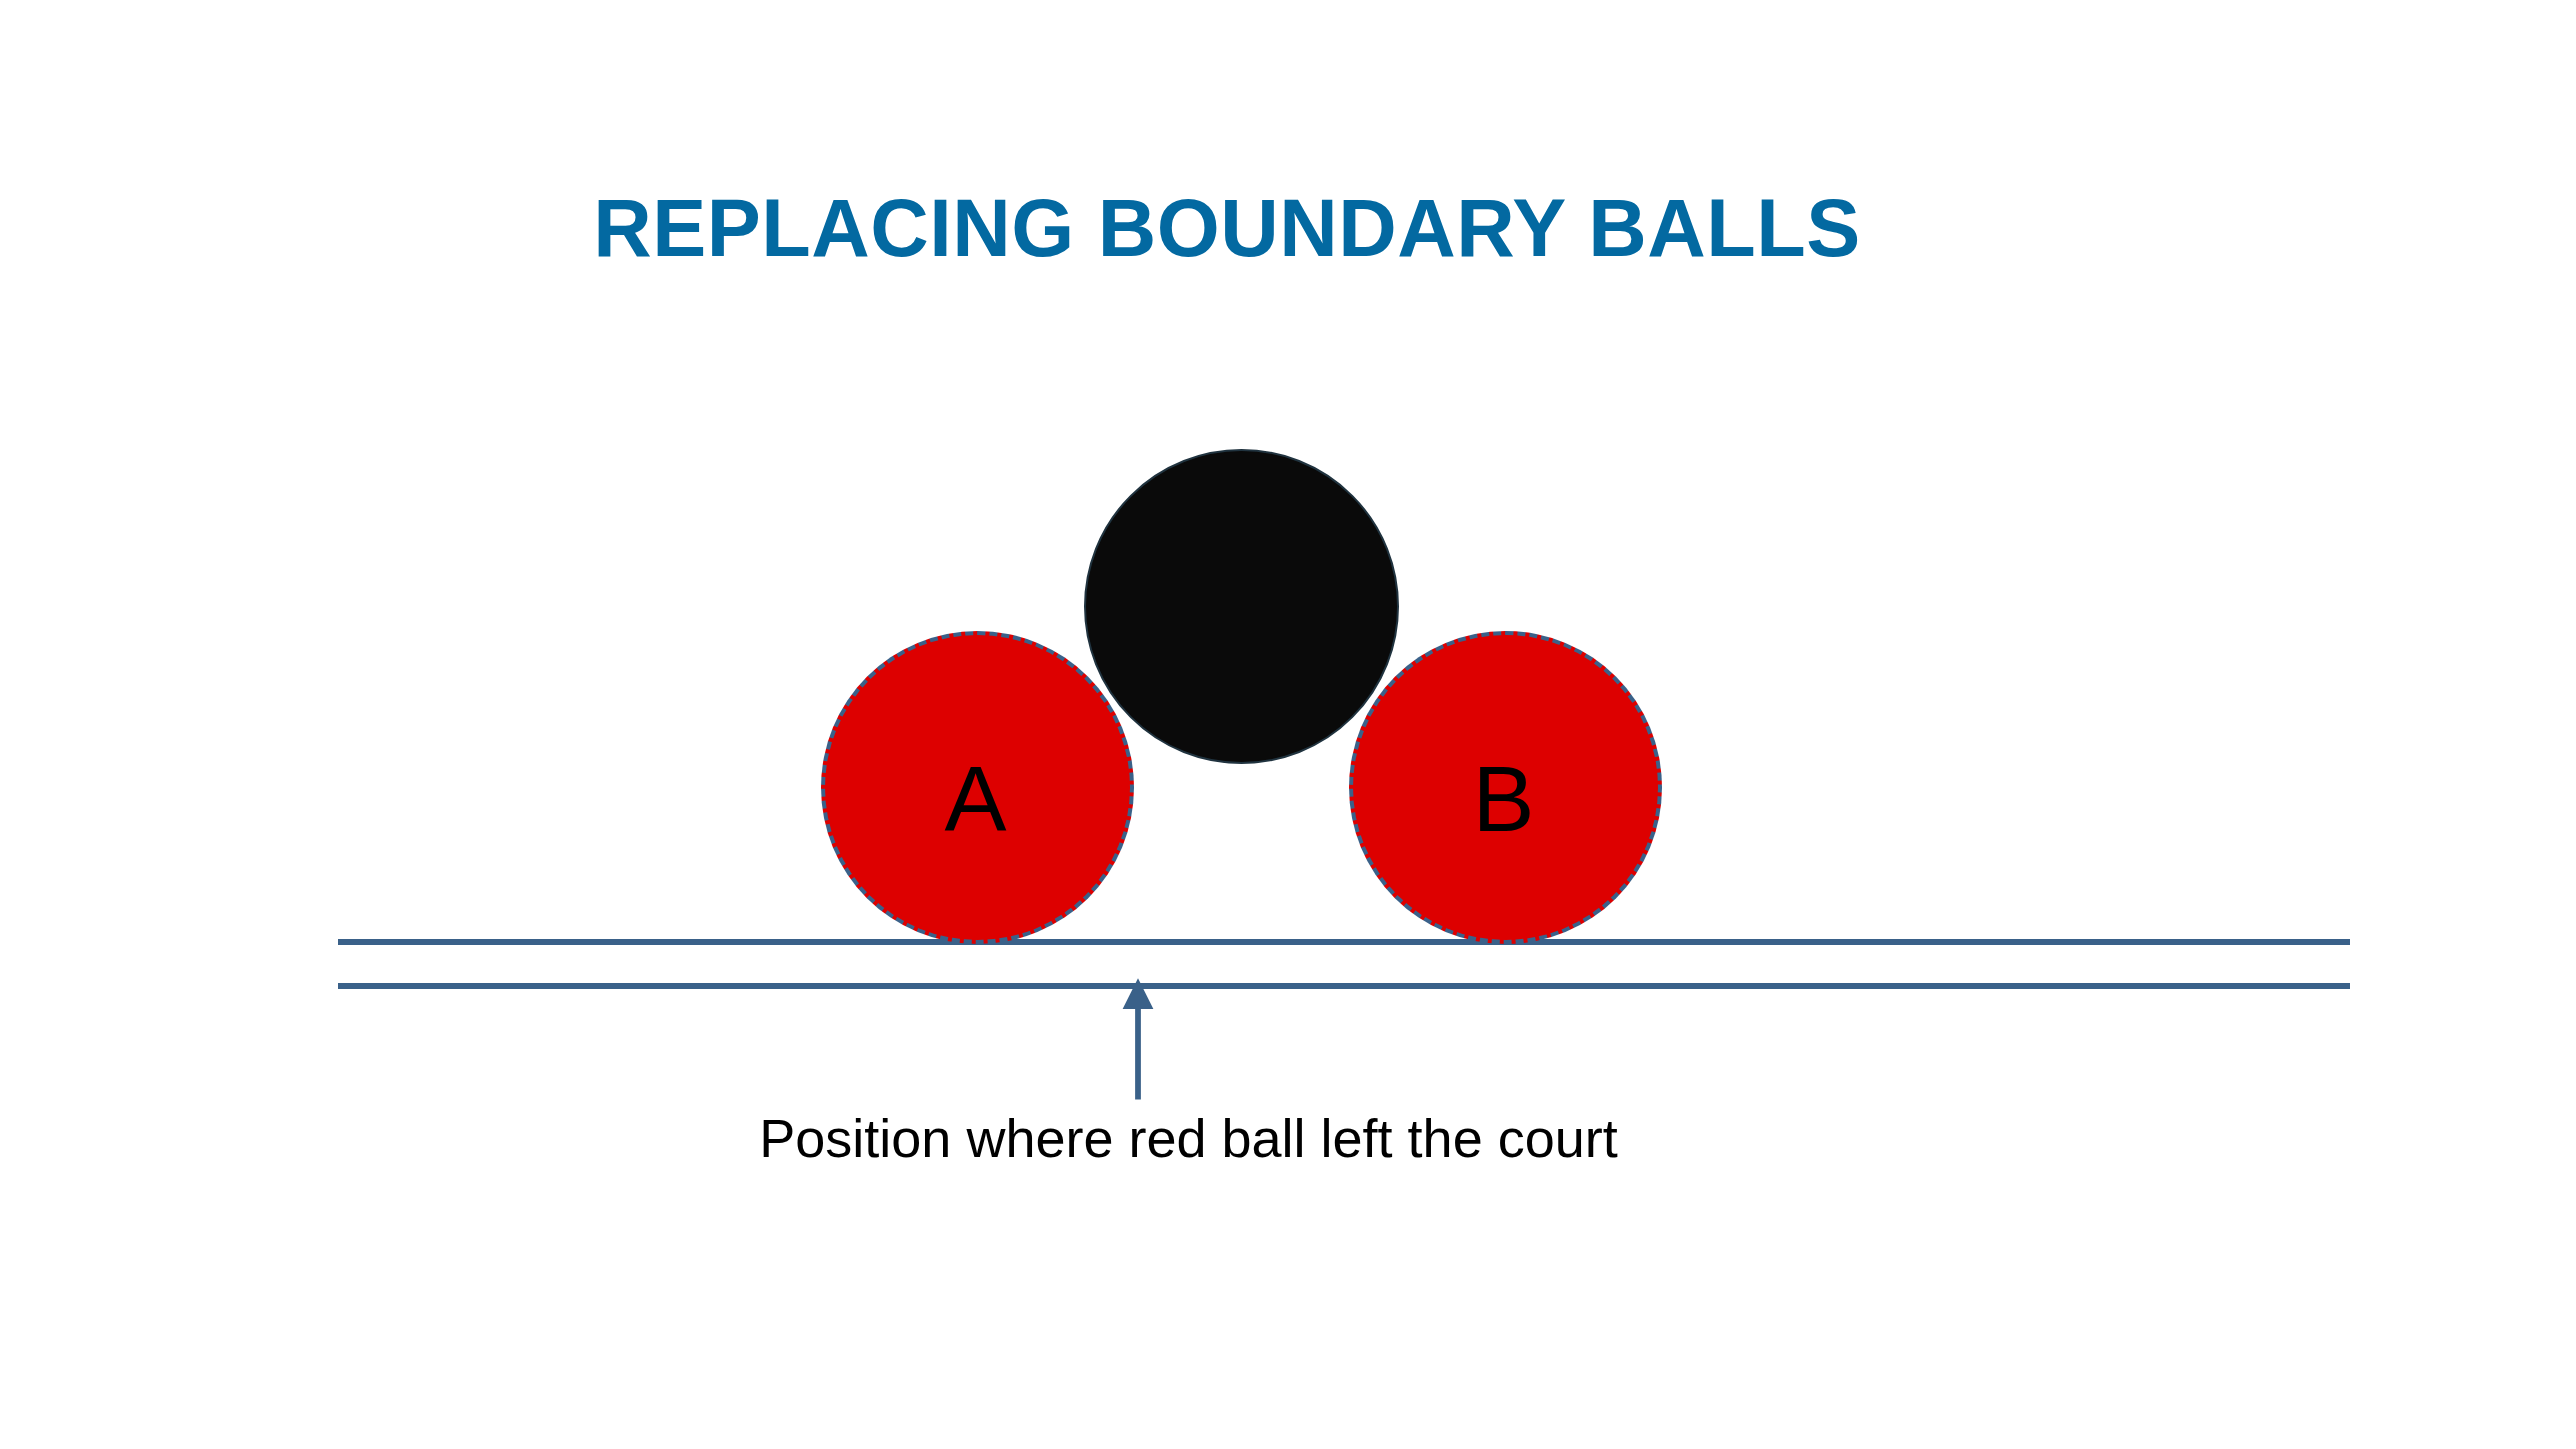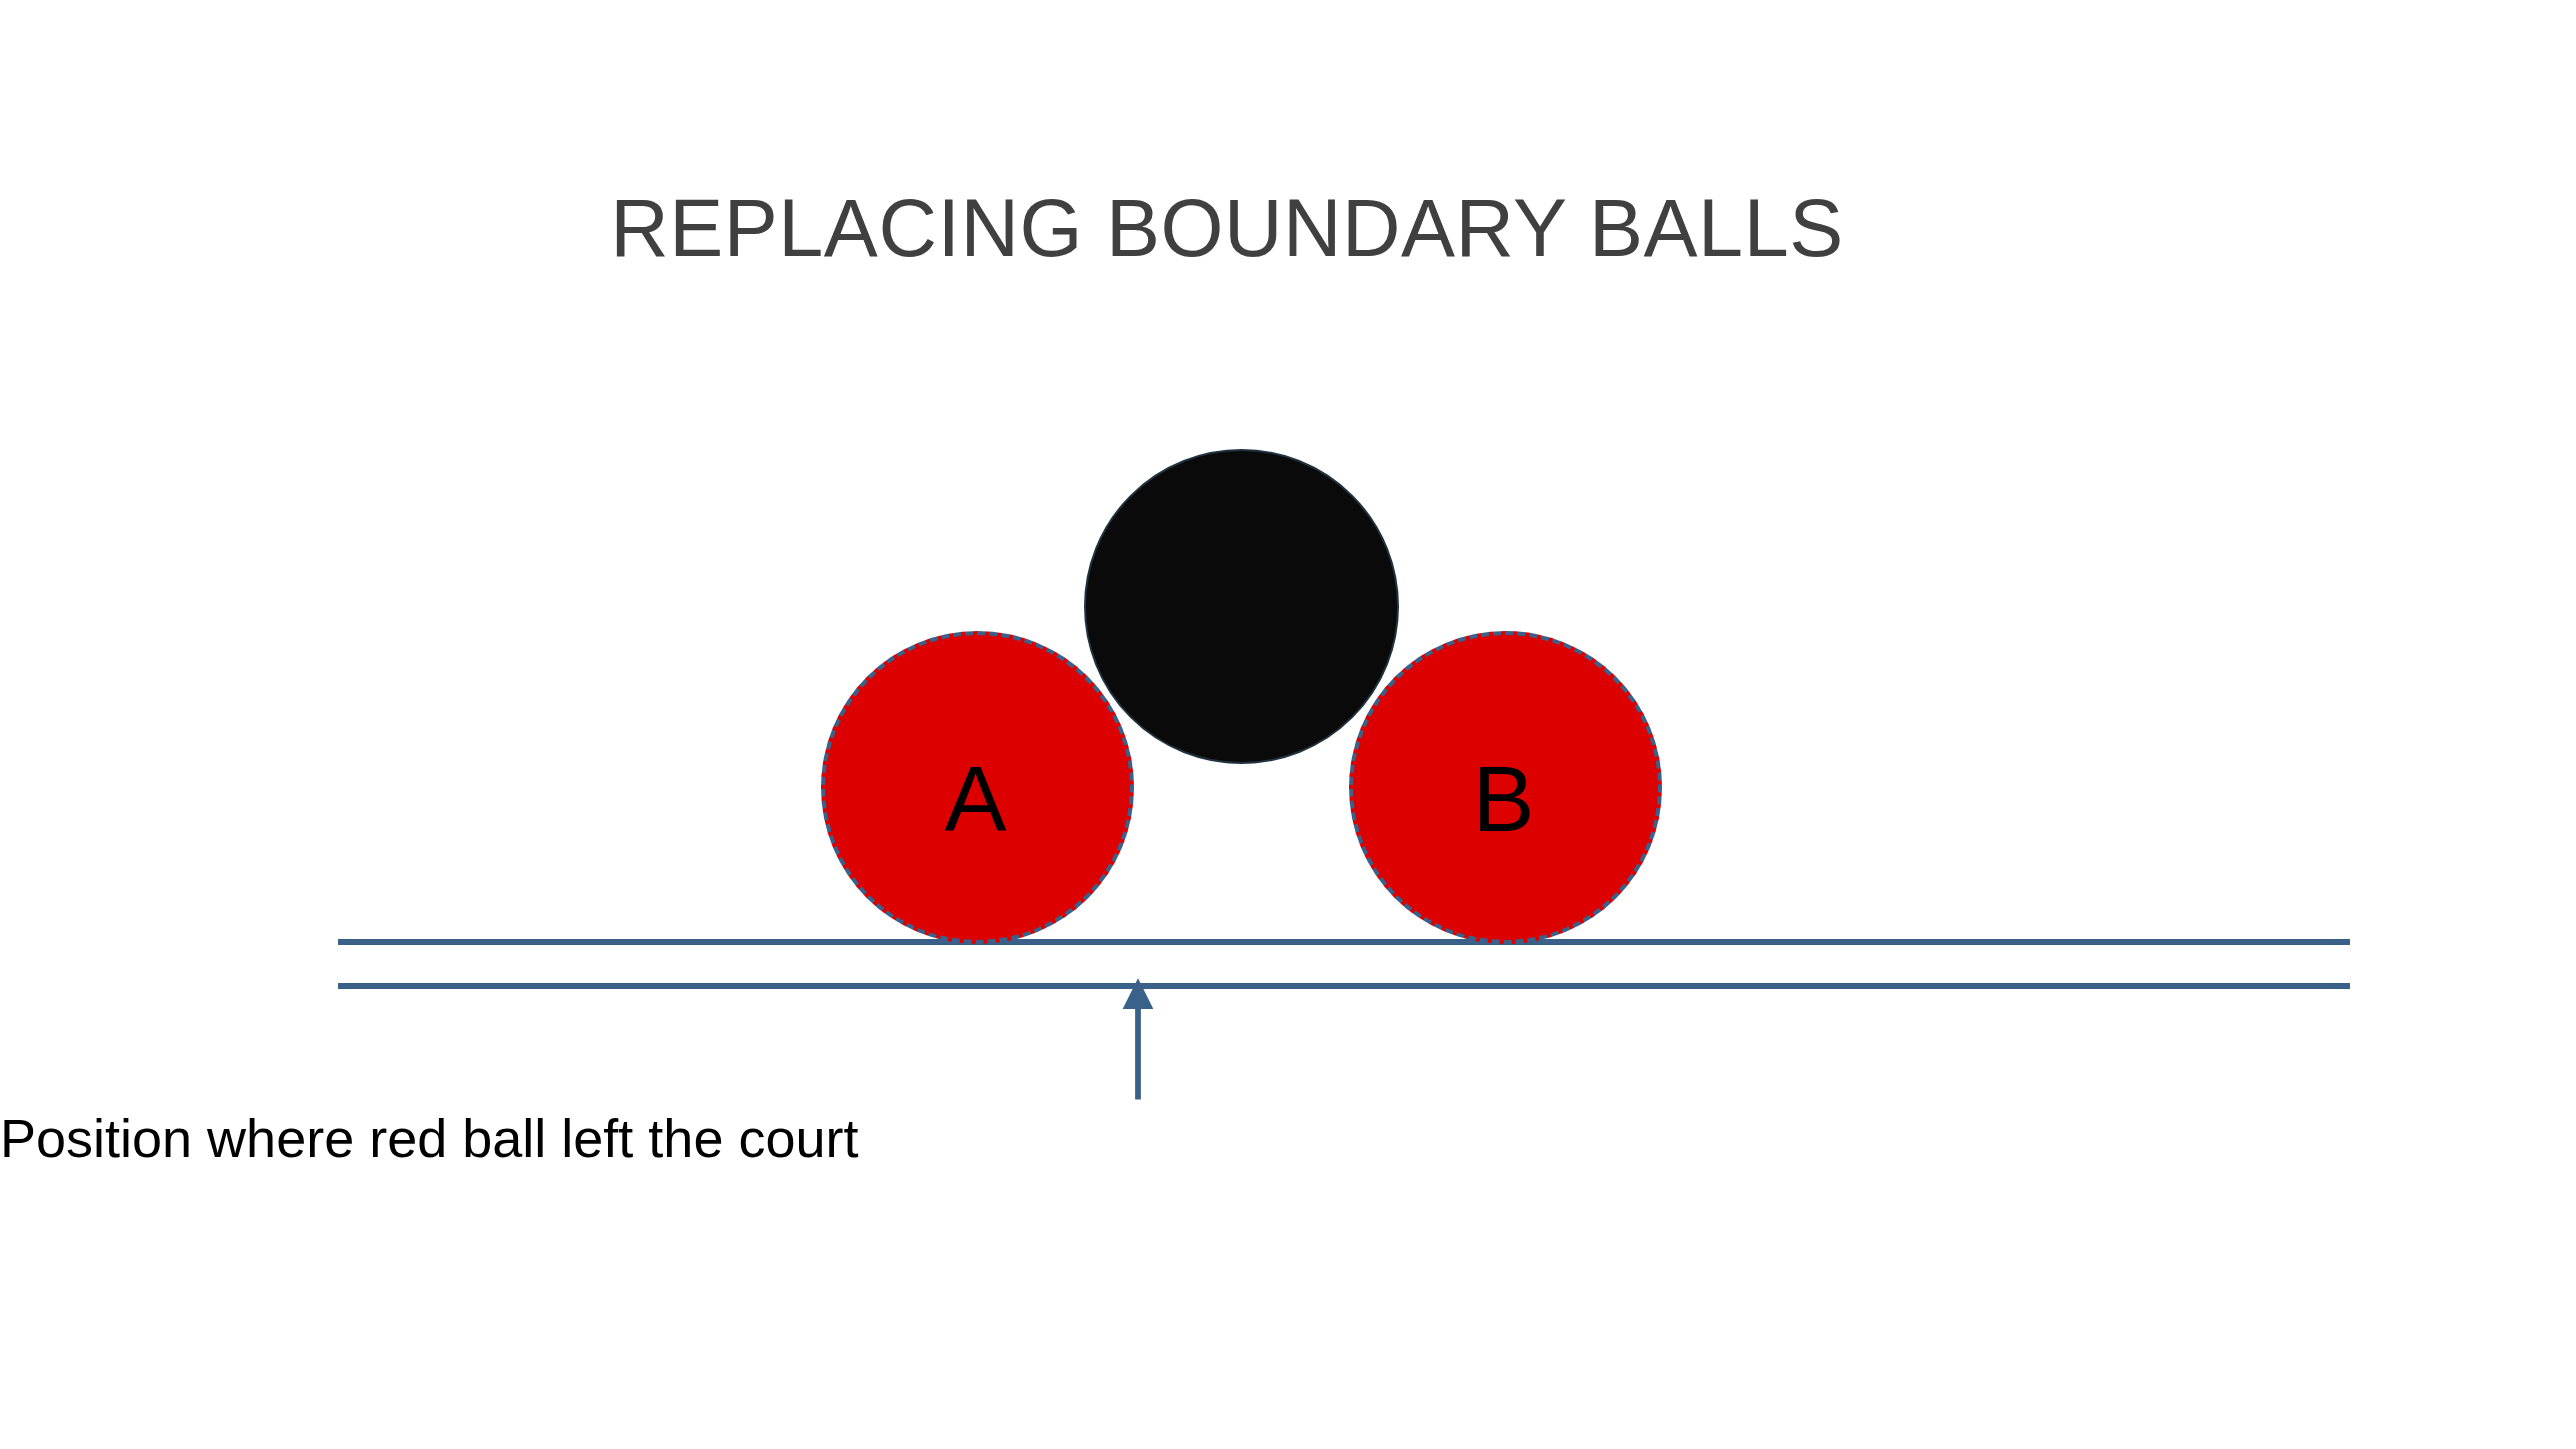--- a/index.html
+++ b/index.html
@@ -18,22 +18,22 @@
 
   
   #title {
     position: absolute;
     left: 0;
     top: 182px;
     width: 2454px;
     text-align: center;
     font-family: "Liberation Sans", sans-serif;
     font-size: 81px;
-    font-weight: 400;
-    color: #404040;
+    font-weight: 700;
+    color: #0369a1;
     letter-spacing: 0.5px;
     white-space: nowrap;
   }
 
   
   .ball {
     position: absolute;
     border-radius: 50%;
     box-sizing: border-box;
     display: flex;
@@ -101,20 +101,21 @@
     position: absolute;
     font-family: "Liberation Sans", sans-serif;
     font-weight: 400;
     color: #000000;
     white-space: nowrap;
   }
   #caption-position {
     left: 0;
     top: 1107px;
     width: 2377px;
+    text-align: center;
     font-size: 54px;
   }
   #caption-owner {
     left: 0;
     top: 1214px;
     width: 2561px;
     text-align: center;
     font-size: 54px;
   }
 </style>

